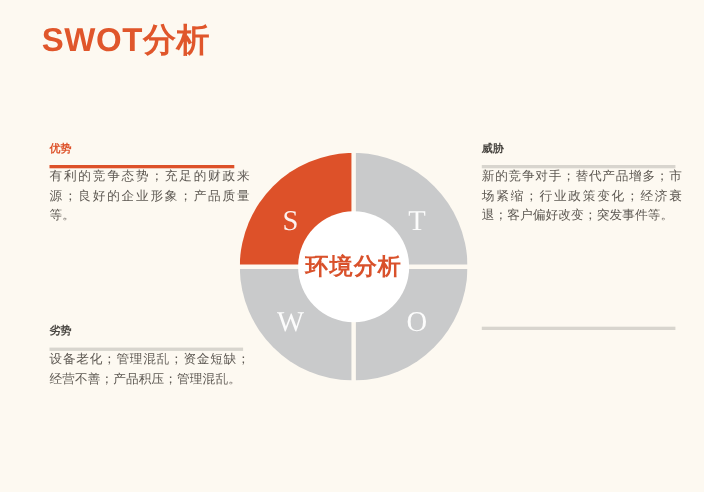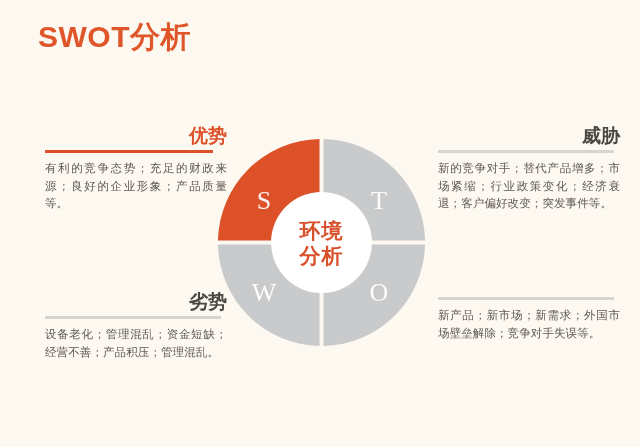--- a/index.html
+++ b/index.html
@@ -33,39 +33,37 @@
   .quad {
     position: absolute;
     width: 182px;
   }
   .quad-tl { left: 45px;  top: 126px; }
   .quad-tr { left: 438px; top: 126px; }
   .quad-bl { left: 45px;  top: 292px; }
   .quad-br { left: 438px; top: 292px; }
 
   .quad-heading {
-    font-size: 19px;
+    font-size: 10px;
     font-weight: bold;
     line-height: 19px;
     white-space: nowrap;
-    text-align: right;
   }
   .quad-heading.accent { color: #dd5129; }
   .quad-heading.muted  { color: #4a4742; }
 
   .quad-rule {
     margin-top: 5px;
     height: 3px;
     width: 168px;
   }
   .quad-rule.accent { background: #dd5129; height: 3px; }
   .quad-rule.muted  { background: #d8d5ce; height: 3px; width: 176px; }
 
   .quad-body {
-    margin-top: 7px;
     font-size: 11.5px;
     line-height: 17.5px;
     color: #5d5852;
     letter-spacing: 0.1px;
     text-align: justify;
   }
   .quad-tr .quad-rule.muted,
   .quad-br .quad-rule.muted { width: 176px; }
 
   
@@ -81,21 +79,21 @@
 
   .donut-center {
     position: absolute;
     left: 53px;
     top: 53px;
     width: 101px;
     height: 101px;
     border-radius: 50%;
     background: #ffffff;
     display: flex;
-    flex-direction: column;
+    flex-direction: row;
     align-items: center;
     justify-content: center;
   }
   .donut-center-line {
     font-size: 21px;
     font-weight: bold;
     color: #d9512b;
     line-height: 25px;
     letter-spacing: 1px;
   }
@@ -131,21 +129,20 @@
 </div>
 
 <div class="quad quad-bl">
   <div class="quad-heading muted">劣势</div>
   <div class="quad-rule muted"></div>
   <div class="quad-body">设备老化；管理混乱；资金短缺；经营不善；产品积压；管理混乱。</div>
 </div>
 
 <div class="quad quad-br">
   <div class="quad-rule muted"></div>
-  <div class="quad-body">新产品；新市场；新需求；外国市场壁垒解除；竞争对手失误等。</div>
 </div>
 
 <div class="donut-wrap">
   <svg class="donut-svg" viewBox="0 0 207 207">
 
     <path d="M 101.5 0 A 103.5 103.5 0 0 0 0 101.5 L 101.5 101.5 Z" fill="#dd5129"></path>
 
     <path d="M 105.5 0 A 103.5 103.5 0 0 1 207 101.5 L 105.5 101.5 Z" fill="#c9cacb"></path>
 
     <path d="M 0 105.5 A 103.5 103.5 0 0 0 101.5 207 L 101.5 105.5 Z" fill="#c9cacb"></path>

